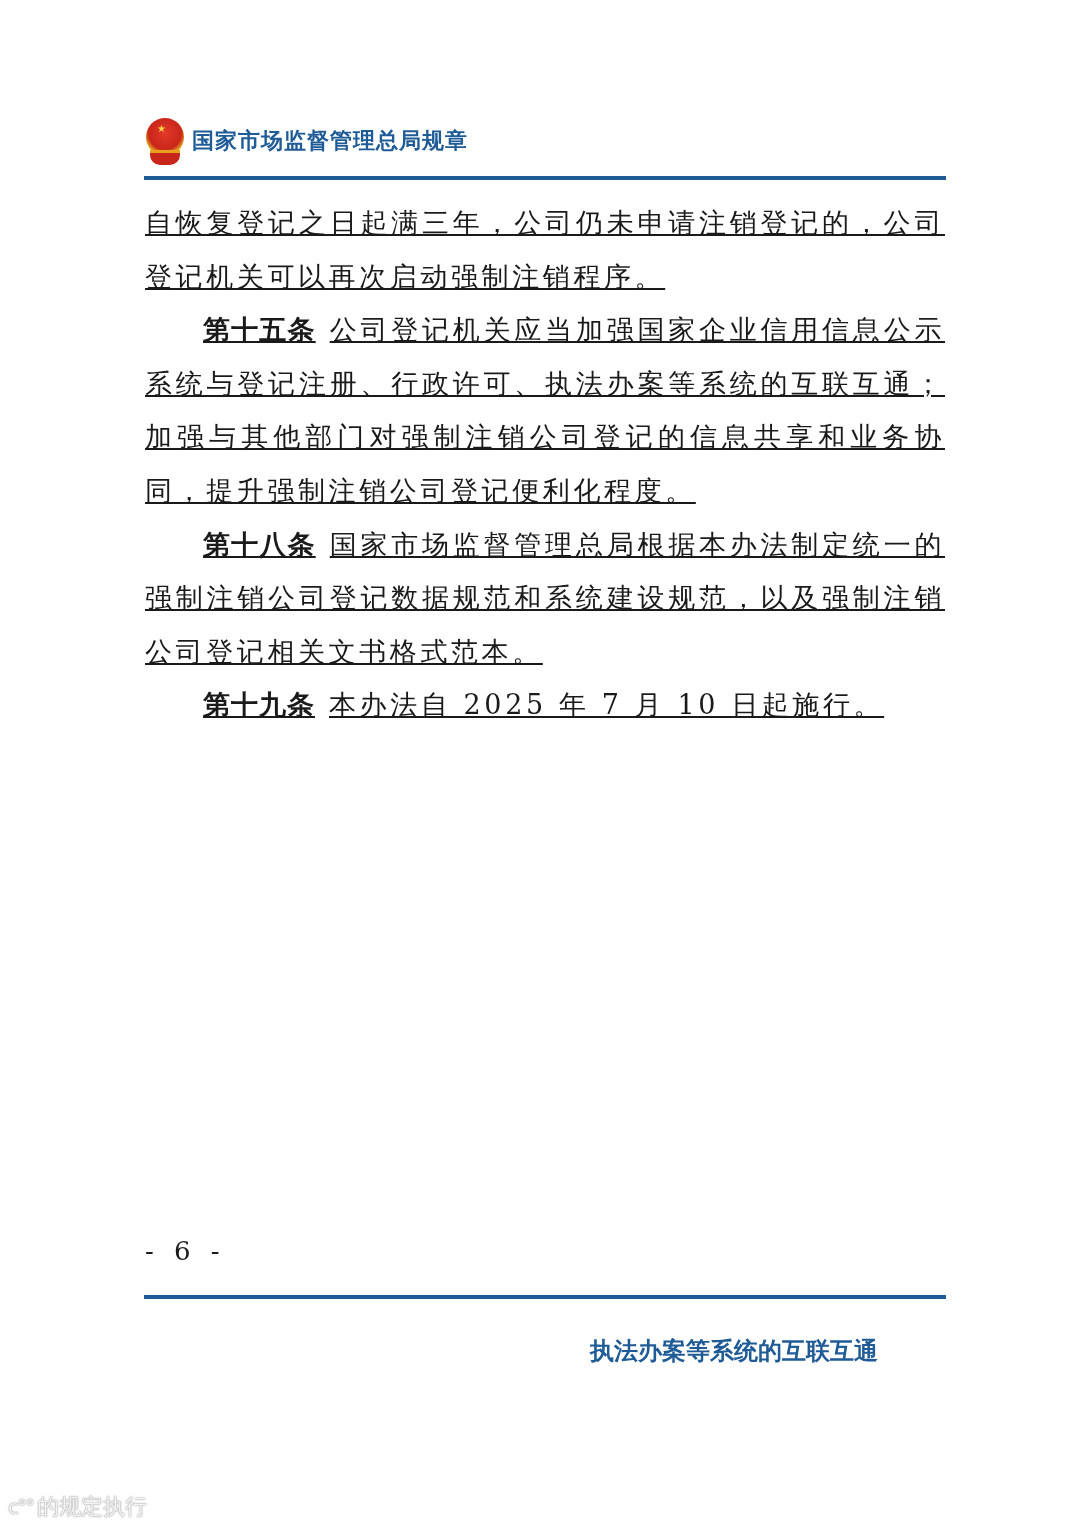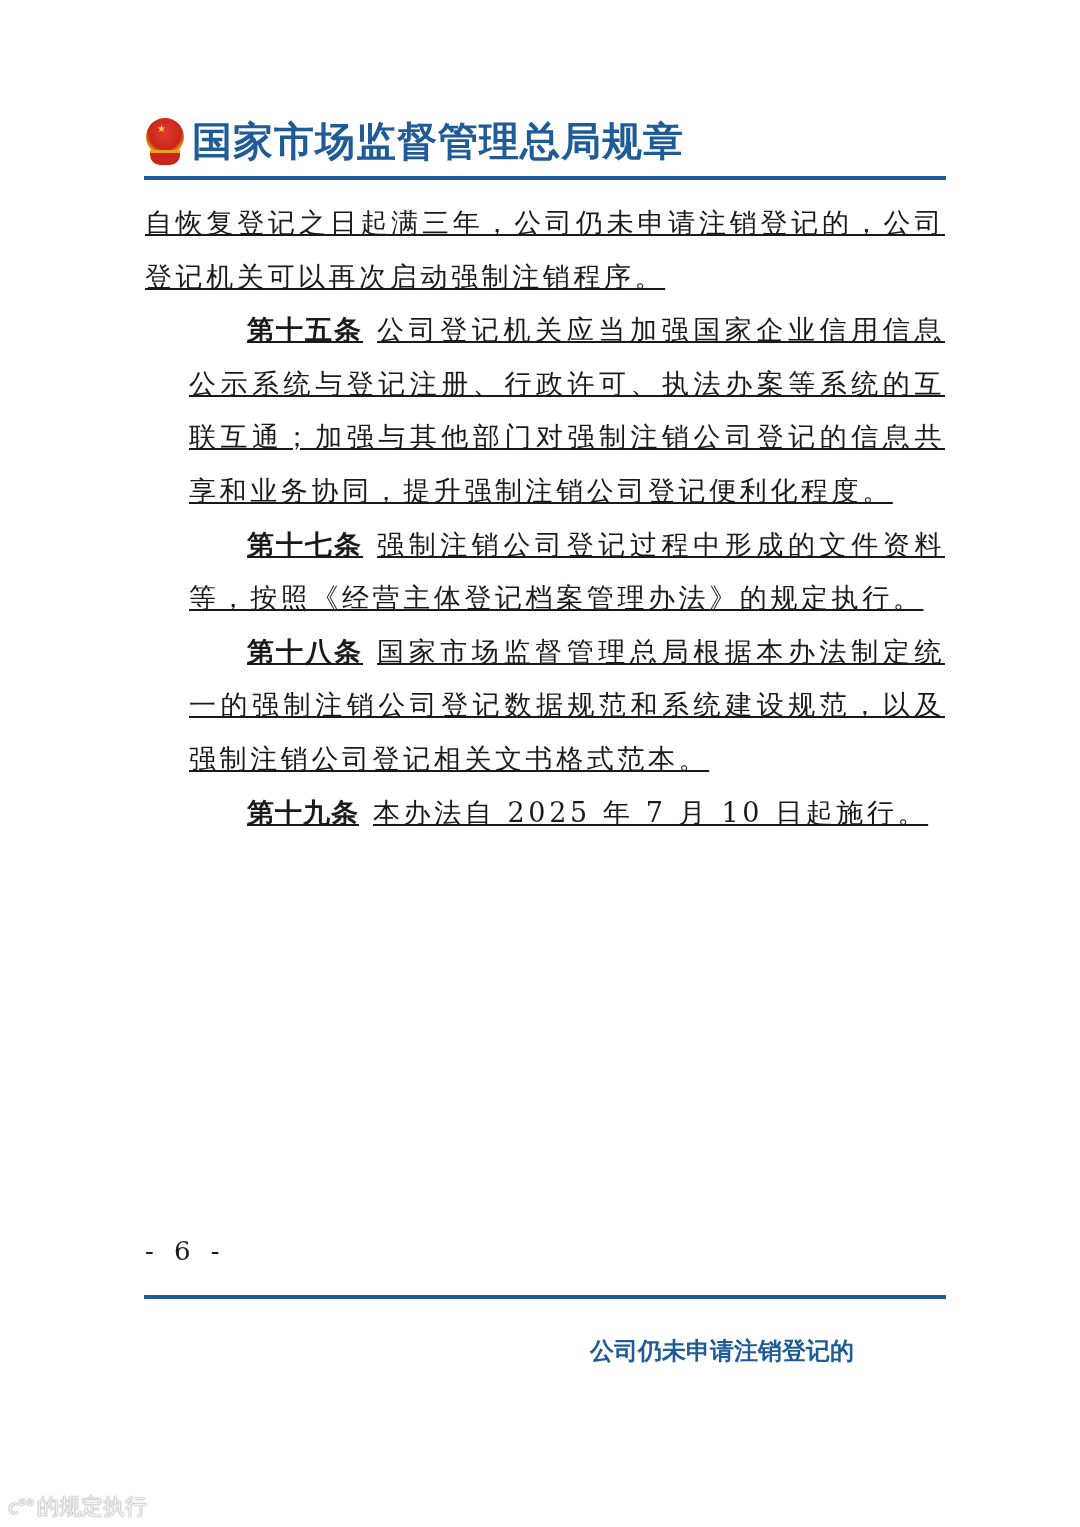--- a/index.html
+++ b/index.html
@@ -47,21 +47,21 @@
       position: absolute;
       left: 6px; top: 32px;
       width: 30px; height: 12px;
       border-radius: 0 0 10px 10px;
       background: #c9261b;
       border-top: 3px solid #e8a21f;
     }
     .header-title {
       font-family: "DejaVu Sans", "Liberation Sans", sans-serif;
       font-weight: bold;
-      font-size: 40px;
+      font-size: 22px;
       color: #1f5b96;
       letter-spacing: 1px;
       white-space: nowrap;
       text-align: center;
     }
     .rule {
       position: absolute;
       left: 144px;
       width: 802px;
       height: 4px;
@@ -77,21 +77,21 @@
       text-decoration: underline;
     }
     .para {
       font-size: 27px;
       line-height: 53.6px;
       letter-spacing: 3.6px;
       text-align: justify;
       text-align-last: left;
       margin: 0;
     }
-    .para.indent { text-indent: 58px; margin-left: 44px; }
+    .para.indent { text-indent: 58px; }
     .article-no {
       font-family: "DejaVu Sans", "Liberation Sans", sans-serif;
       font-weight: bold;
       letter-spacing: 1px;
       margin-right: 14px;
     }
     .page-number {
       position: absolute;
       left: 145px;
       top: 1236px;
@@ -141,32 +141,29 @@
 <div class="rule top"></div>
 
 <div class="body-text">
   <p class="para">
     <span>自恢复登记之日起满三年，公司仍未申请注销登记的，公司登记机关可以再次启动强制注销程序。</span>
   </p>
   <p class="para indent">
     <span class="article-no">第十五条</span><span>公司登记机关应当加强国家企业信用信息公示系统与登记注册、行政许可、执法办案等系统的互联互通；加强与其他部门对强制注销公司登记的信息共享和业务协同，提升强制注销公司登记便利化程度。</span>
   </p>
   <p class="para indent">
-    <span class="article-no">第十七条</span><span>强制注销公司登记过程中形成的文件资料等，按照《经营主体登记档案管理办法》的规定执行。</span>
-  </p>
-  <p class="para indent">
     <span class="article-no">第十八条</span><span>国家市场监督管理总局根据本办法制定统一的强制注销公司登记数据规范和系统建设规范，以及强制注销公司登记相关文书格式范本。</span>
   </p>
   <p class="para indent">
     <span class="article-no">第十九条</span><span>本办法自 2025 年 7 月 10 日起施行。</span>
   </p>
 </div>
 
 <div class="page-number">- 6 -</div>
 
 <div class="rule bottom"></div>
 
-<div class="footer-publisher">公司仍未申请注销登记的</div>
+<div class="footer-publisher">执法办案等系统的互联互通</div>
 
 <div class="watermark">
   <span class="logo">ᴄ°°</span>
   <span>的规定执行</span>
 </div>
 
 </body></html>

